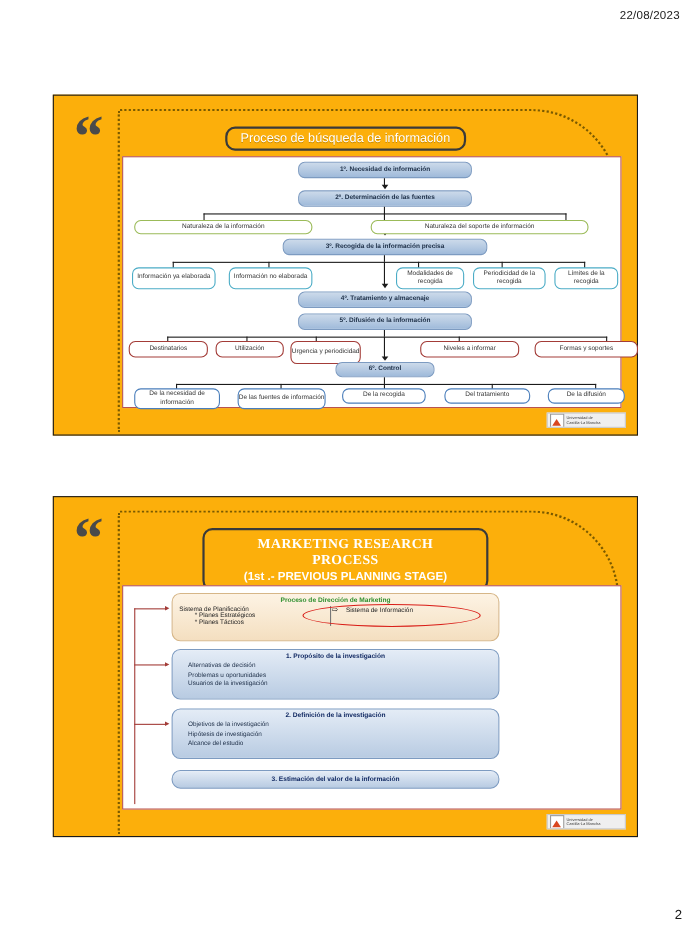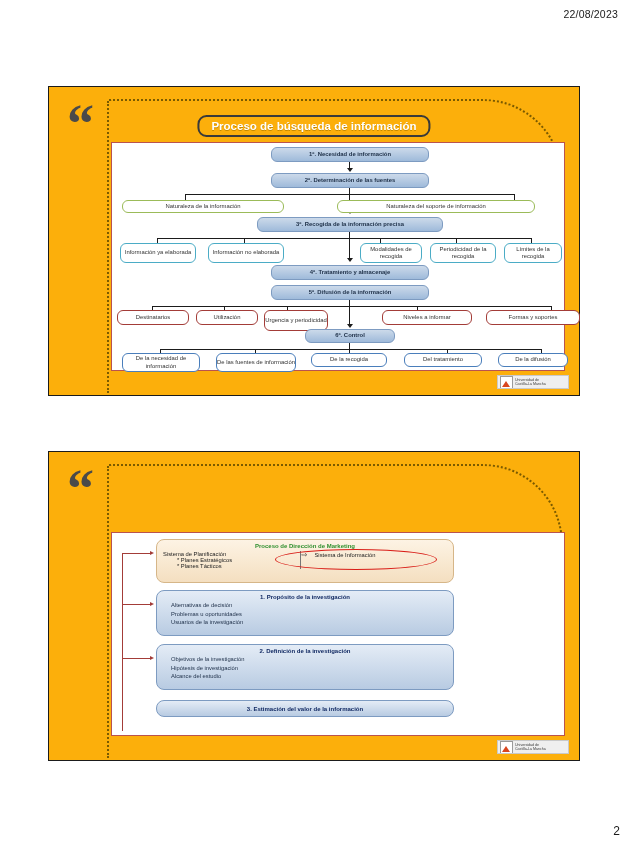--- a/index.html
+++ b/index.html
@@ -17,21 +17,21 @@
     border-top:2px dotted #7a5a00;border-right:2px dotted #7a5a00;
     border-top-right-radius:80px;pointer-events:none;}
   .dots-arc:after{content:"";position:absolute;left:-2px;top:0;bottom:-34px;width:0;border-left:2px dotted #7a5a00;}
 
   .quote-mark{position:absolute;left:18px;top:24px;color:#4a4a4a;font-family:"Liberation Serif",serif;
     font-size:54px;font-weight:bold;line-height:26px;letter-spacing:-3px;}
 
   .title-pill{position:absolute;left:50%;transform:translateX(-50%);background:#FCAF0B;
     border:2px solid #3a3a3a;border-radius:9px;text-align:center;box-sizing:border-box;}
   #s1-title{top:28px;padding:3px 12px;}
-  #s1-title .t{color:#ffffff;font-size:11.5px;font-weight:700;text-shadow:0 1px 0 #c48800;white-space:nowrap;}
+  #s1-title .t{color:#ffffff;font-size:11.5px;font-weight:400;text-shadow:0 1px 0 #c48800;white-space:nowrap;}
   #s2-title{top:28px;padding:5px 20px;width:260px;}
   #s2-title .t1{color:#ffffff;font-family:"Liberation Serif",serif;font-size:12.5px;font-weight:bold;letter-spacing:.4px;}
   #s2-title .t2{color:#ffffff;font-size:10.5px;font-weight:600;margin-top:1px;}
 
   .white-canvas{position:absolute;left:62px;right:14px;background:#ffffff;border:1.4px solid #b9534f;box-sizing:border-box;}
   #s1-canvas{top:55px;height:229px;}
   #s2-canvas{top:80px;height:204px;}
 
   .logo{position:absolute;right:10px;bottom:6px;width:72px;height:14px;background:#efefef;
     border:1px solid #c9c9c9;display:flex;align-items:center;gap:2px;padding:0 2px;box-sizing:border-box;overflow:hidden;}
@@ -168,20 +168,24 @@
       <div>Universidad de</div>
       <div>Castilla-La Mancha</div>
     </div>
   </div>
 </div>
 
 <div class="slide" id="slide-2">
   <div class="dots-arc"></div>
   <div class="quote-mark">“</div>
 
+  <div class="title-pill" id="s2-title">
+    <div class="t1">MARKETING RESEARCH PROCESS</div>
+    <div class="t2">(1st .- PREVIOUS PLANNING STAGE)</div>
+  </div>
 
   <div class="white-canvas" id="s2-canvas">
 
     <div class="rln v" style="left:10px;top:20px;height:178px;"></div>
     <div class="rln h" style="left:10px;top:20px;width:30px;"></div>
     <div class="rarrow" style="left:38px;top:17.5px;"></div>
     <div class="rln h" style="left:10px;top:71px;width:30px;"></div>
     <div class="rarrow" style="left:38px;top:68.5px;"></div>
     <div class="rln h" style="left:10px;top:125px;width:30px;"></div>
     <div class="rarrow" style="left:38px;top:122.5px;"></div>

